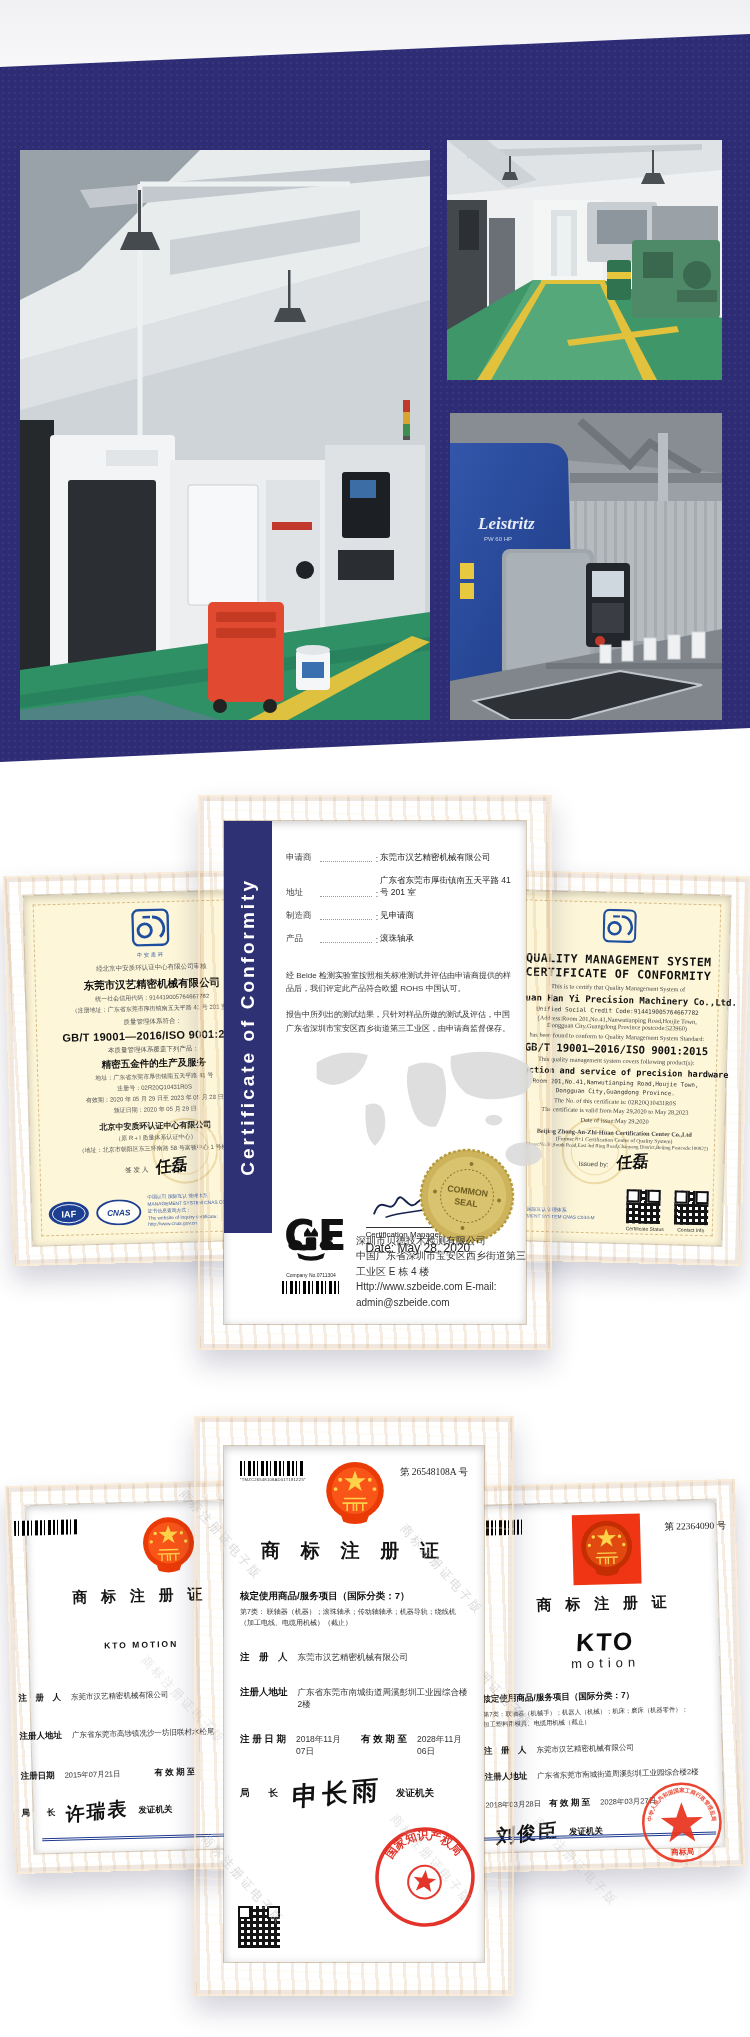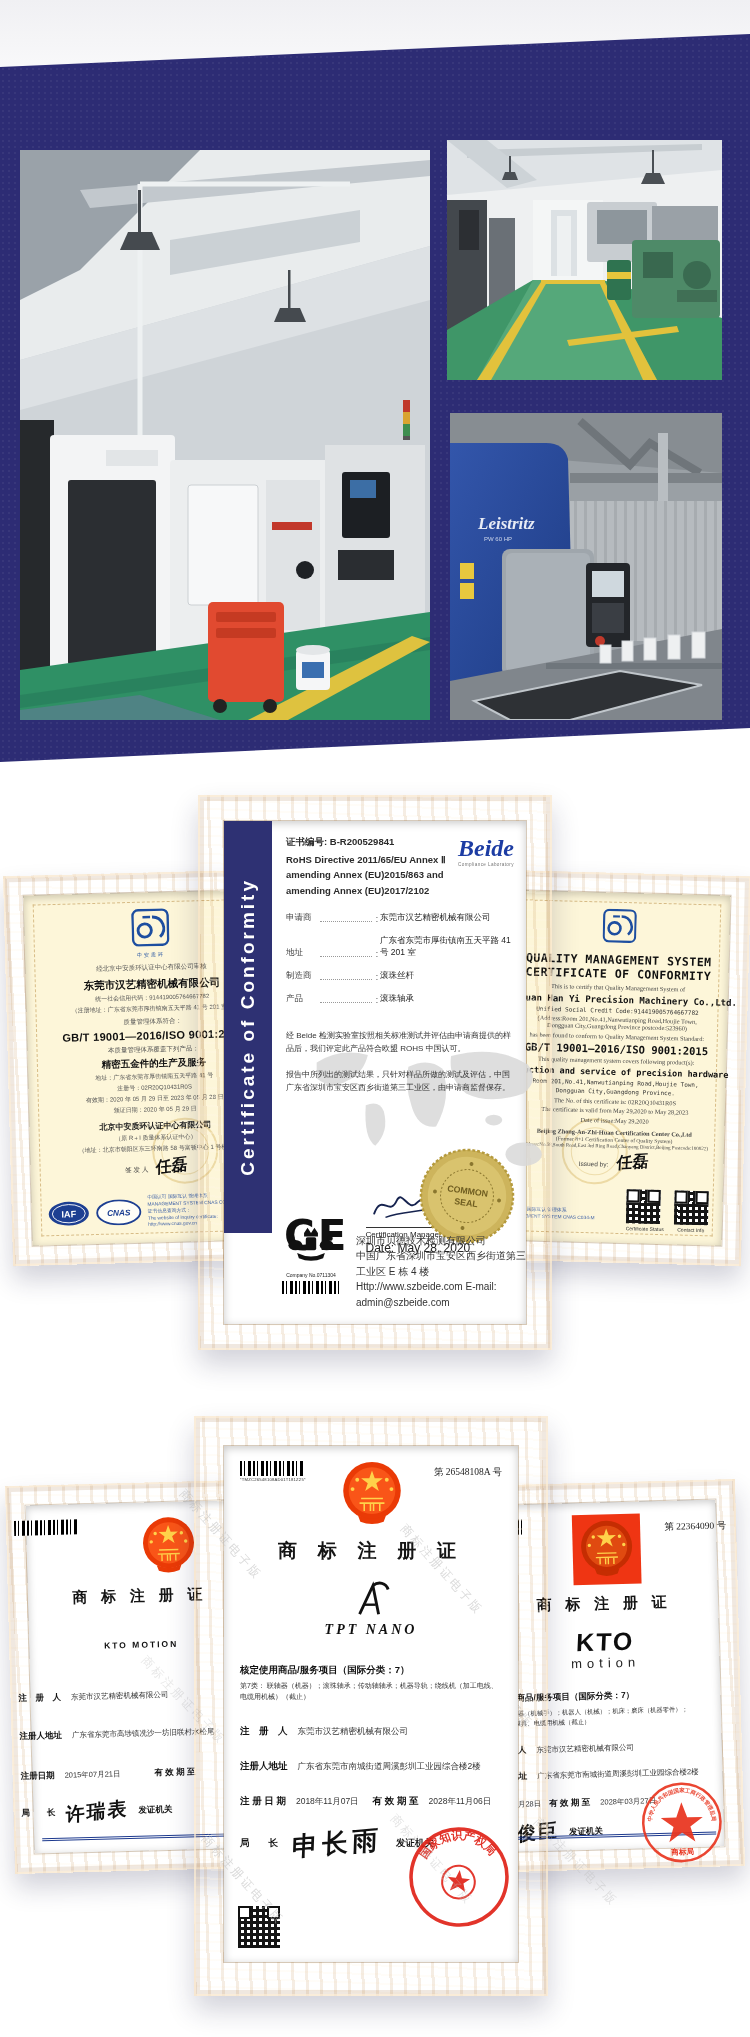--- a/index.html
+++ b/index.html
@@ -33,21 +33,21 @@
   .paper { position:absolute; background:#fff; z-index:1;
            box-shadow:0 0 0 1px rgba(120,80,30,.30), inset 0 2px 8px rgba(0,0,0,.22); }
   .paper.cream { background:#fdf6d9; }
 
   .coc      { left:198px; top:795px;  width:354px; height:555px; z-index:3; }
   .coc .paper { inset:26px; }
   .qms-cn   { left:8px;   top:872px;  width:324px; height:390px; transform:rotate(-1.5deg); z-index:1; }
   .qms-cn .paper { inset:20px; }
   .qms-en   { left:422px; top:872px;  width:324px; height:390px; transform:rotate(1.5deg); z-index:1; }
   .qms-en .paper { inset:20px; }
-  .tm-center{ left:194px; top:1416px; width:354px; height:580px; z-index:3; }
+  .tm-center{ left:194px; top:1416px; width:320px; height:580px; z-index:3; }
   .tm-center .paper { inset:30px 30px 34px; }
   .tm-left  { left:10px;  top:1482px; width:312px; height:388px; transform:rotate(-1.5deg); z-index:1; }
   .tm-left .paper { inset:20px; }
   .tm-right { left:428px; top:1483px; width:312px; height:387px; transform:rotate(-1.5deg); z-index:1; }
   .tm-right .paper { inset:20px; }
 
   
   .coc-side { position:absolute; left:0; top:0; width:48px; height:82%at; height:82%;
               background:#2e3173; display:flex; align-items:center; justify-content:center; z-index:3; }
   .coc-side span { writing-mode:vertical-rl; transform:rotate(180deg); color:#fff; font-weight:bold;
@@ -412,45 +412,35 @@
         </div>
       </div>
     </div>
 
     <div class="cert coc">
       <div class="paper">
         <div class="coc-side">
           <span>Certificate of Conformity</span>
         </div>
         <div class="coc-body">
-          <div class="coc-head">
-            <div class="line">证书编号: B-R200529841</div>
-            <div class="line">RoHS Directive 2011/65/EU Annex Ⅱ</div>
-            <div class="line">amending Annex (EU)2015/863 and</div>
-            <div class="line">amending Annex (EU)2017/2102</div>
-            <div class="beide">
-              <div class="b-name">Beide</div>
-              <div class="b-sub">Compliance Laboratory</div>
-            </div>
-          </div>
           <div class="coc-fields">
             <div class="f-row">
               <span class="f-label">申请商</span>
                 <span class="f-leader"></span>
               <span class="f-value">东莞市汉艺精密机械有限公司</span>
             </div>
             <div class="f-row">
               <span class="f-label">地址</span>
                 <span class="f-leader"></span>
               <span class="f-value">广东省东莞市厚街镇南五天平路 41 号 201 室</span>
             </div>
             <div class="f-row">
               <span class="f-label">制造商</span>
                 <span class="f-leader"></span>
-              <span class="f-value">滚珠丝杆</span>
+              <span class="f-value">见申请商</span>
             </div>
             <div class="f-row">
               <span class="f-label">产品</span>
                 <span class="f-leader"></span>
               <span class="f-value">滚珠轴承</span>
             </div>
           </div>
           <svg class="map-wm" viewBox="0 0 240 150">
             <g fill="#d9d9d9">
               <path d="M10,22 q22,-14 48,-7 q-4,17 -19,24 q-15,9 -29,-2 z"></path>
@@ -650,28 +640,20 @@
               </g>
               <path d="M22,74 Q40,82 58,74 L55,82 Q40,88 25,82 Z" fill="#ea3a06"></path>
             </svg>
             <div class="tm-no">
               <span>第</span>
               <span>26548108A</span>
               <span>号</span>
             </div>
           </div>
           <div class="tm-title">商 标 注 册 证</div>
-          <div class="tpt-logo">
-            <svg width="46" height="38" viewBox="0 0 48 40">
-              <path d="M12,36 L26,6 L32,36" fill="none" stroke="#111" stroke-width="3"></path>
-              <path d="M17,26 h12" stroke="#111" stroke-width="2.5"></path>
-              <path d="M26,6 C32,1 40,3 42,10" fill="none" stroke="#111" stroke-width="3"></path>
-            </svg>
-            <div class="tpt-text">TPT NANO</div>
-          </div>
           <div class="tm-approved">核定使用商品/服务项目（国际分类：7）</div>
           <div class="tm-class">第7类： 联轴器（机器）；滚珠轴承；传动轴轴承；机器导轨；绕线机（加工电线、电缆用机械）（截止）</div>
           <div class="tm-row">
             <span class="tm-label">注　册　人</span>
             <span class="tm-value">东莞市汉艺精密机械有限公司</span>
           </div>
           <div class="tm-row">
             <span class="tm-label">注册人地址</span>
             <span class="tm-value">广东省东莞市南城街道周溪彭圳工业园综合楼2楼</span>
           </div>

